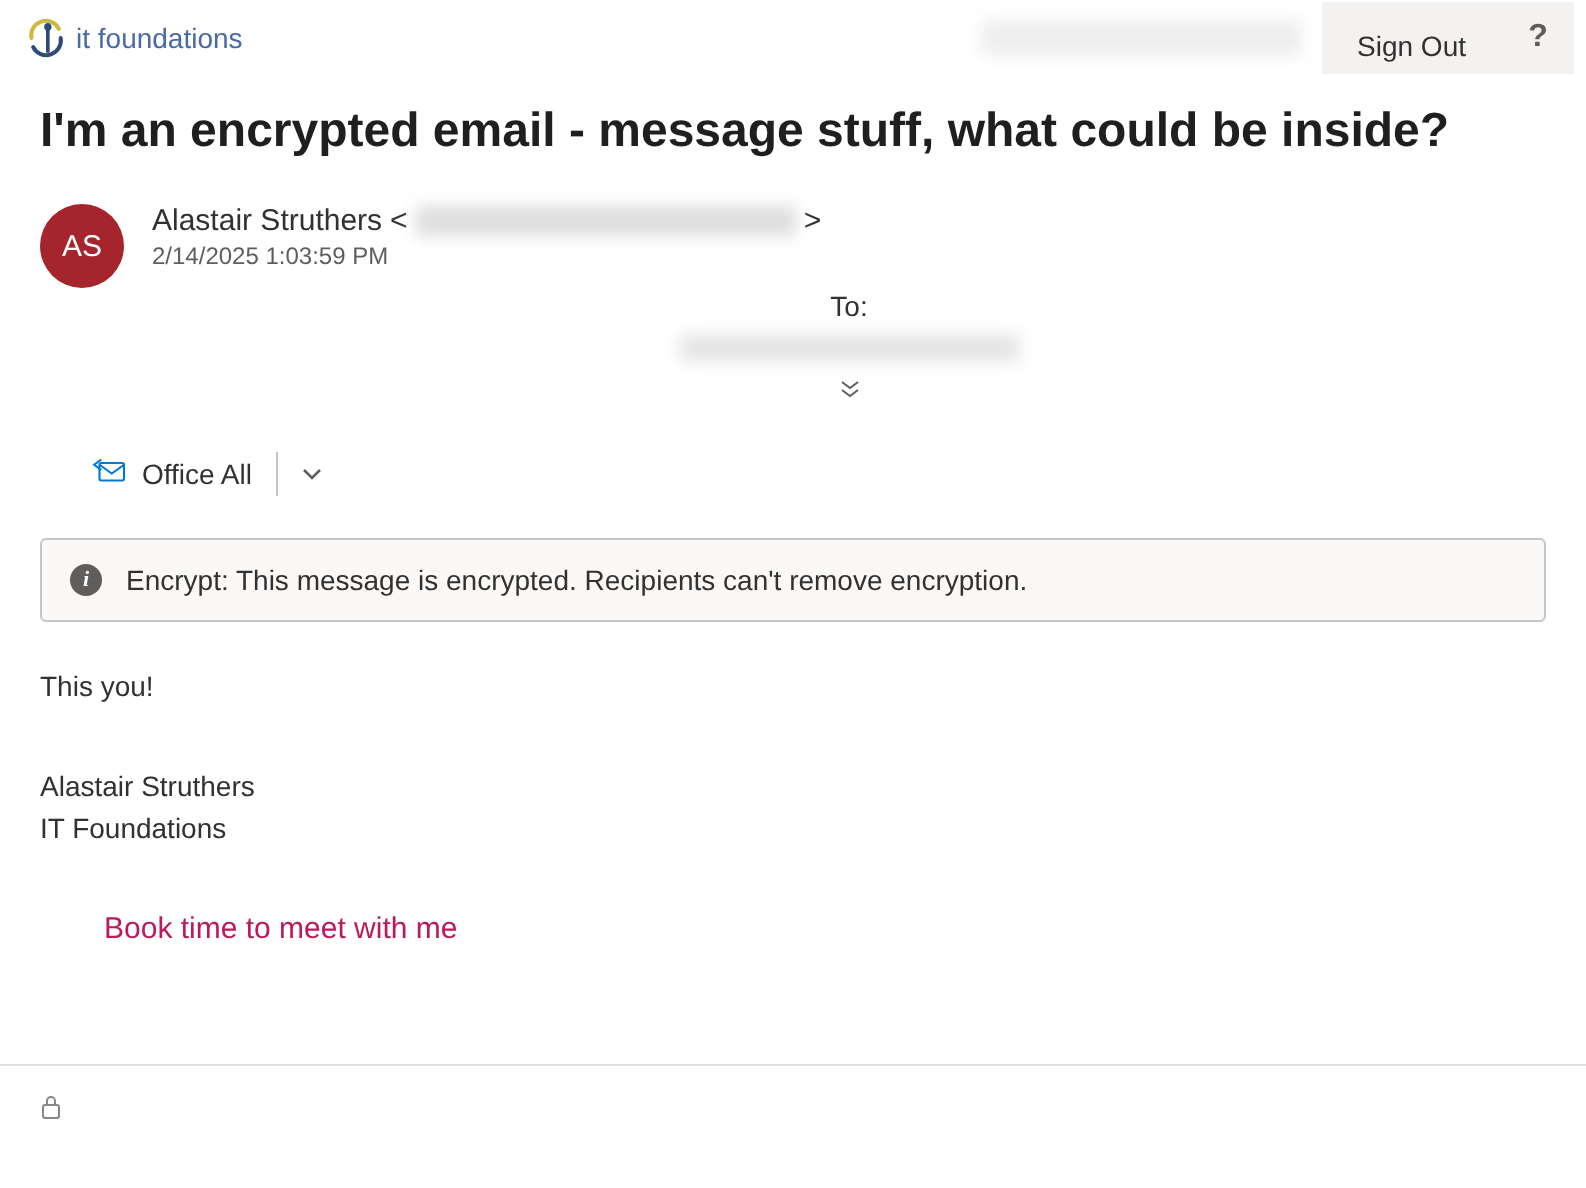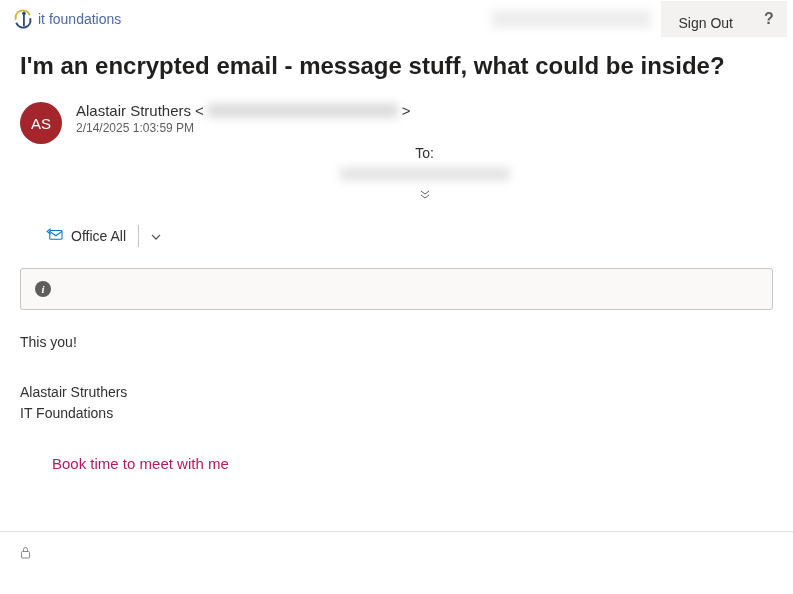--- a/index.html
+++ b/index.html
@@ -295,20 +295,21 @@
     <div class="reply-divider"></div>
     <button class="reply-dropdown">
       <svg width="10" height="6" viewBox="0 0 10 6">
           <path d="M1 1 L5 5 L9 1" stroke="#605e5c" stroke-width="1.3" fill="none"></path>
         </svg>
     </button>
   </div>
 
   <div class="encrypt-banner">
     <span class="info-icon">i</span>
+    <span>Encrypt: This message is encrypted. Recipients can't remove encryption.</span>
   </div>
 
   <div class="email-body">
     <div class="body-greeting">This you!</div>
     <div class="sig-name">Alastair Struthers</div>
     <div class="sig-company">IT Foundations</div>
     <a class="book-link">Book time to meet with me</a>
   </div>
 </div>
 

